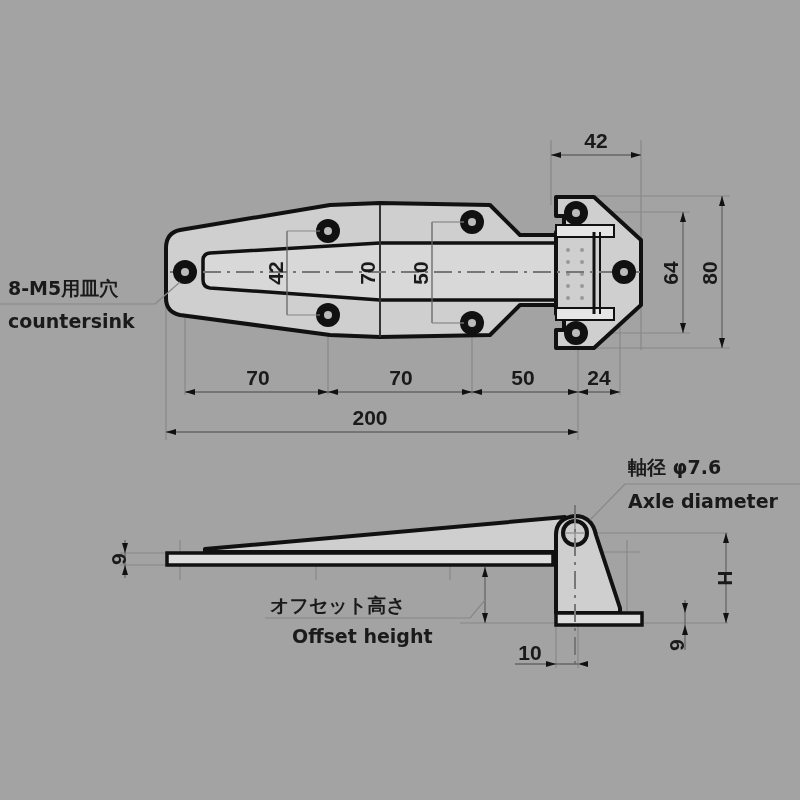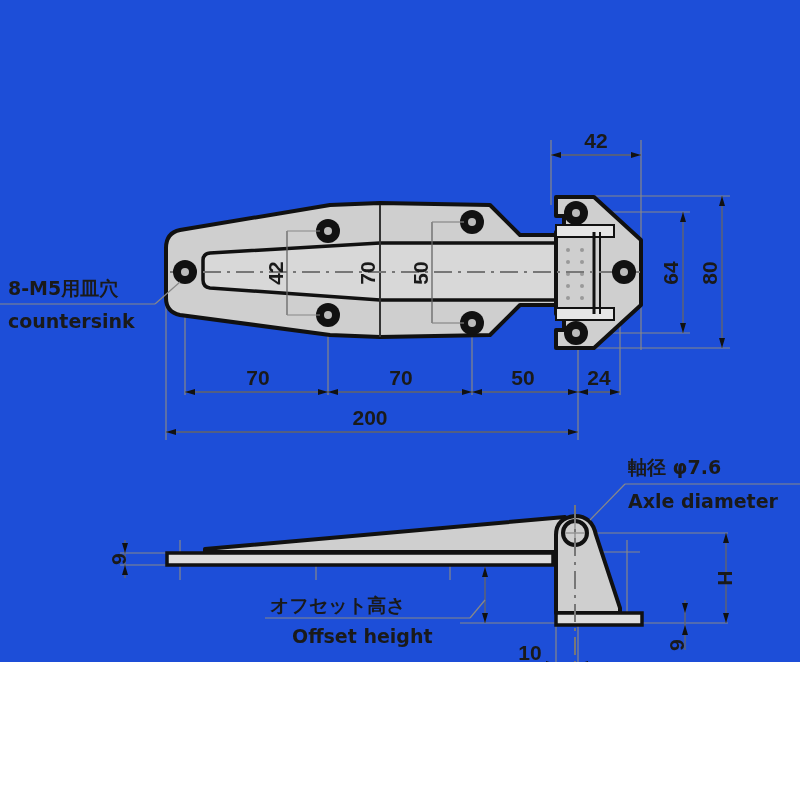--- a/index.html
+++ b/index.html
@@ -1,16 +1,16 @@
 <!DOCTYPE html>
 <html><head>
 <meta charset="utf-8">
 <style>
   html, body { margin: 0; padding: 0; background: #ffffff; }
-  #canvas { position: relative; width: 800px; height: 662px; background: #1d4ed8; overflow: hidden; }
+  #canvas { position: relative; width: 800px; height: 800px; background: #a3a3a3; overflow: hidden; }
   svg { position: absolute; left: 0; top: 0; }
   .dim-text { font-family: "Liberation Sans", "DejaVu Sans", sans-serif; font-weight: bold; font-size: 21px; fill: #1a1a1a; }
   .label-text { font-family: "DejaVu Sans", "Liberation Sans", sans-serif; font-weight: bold; font-size: 19px; fill: #1a1a1a; }
   .part { fill: #cfcfcf; stroke: #111; stroke-width: 4; stroke-linejoin: round; }
   .part-light { fill: #d8d8d8; stroke: #111; stroke-width: 3.5; stroke-linejoin: round; }
   .dimline { stroke: #666; stroke-width: 1.3; fill: none; }
   .center { stroke: #777; stroke-width: 2; stroke-dasharray: 18 6 3 6; fill: none; }
   .thin { stroke: #888; stroke-width: 1.2; fill: none; }
   .hole-outer { fill: #111; }
   .hole-inner { fill: #bbb; }

